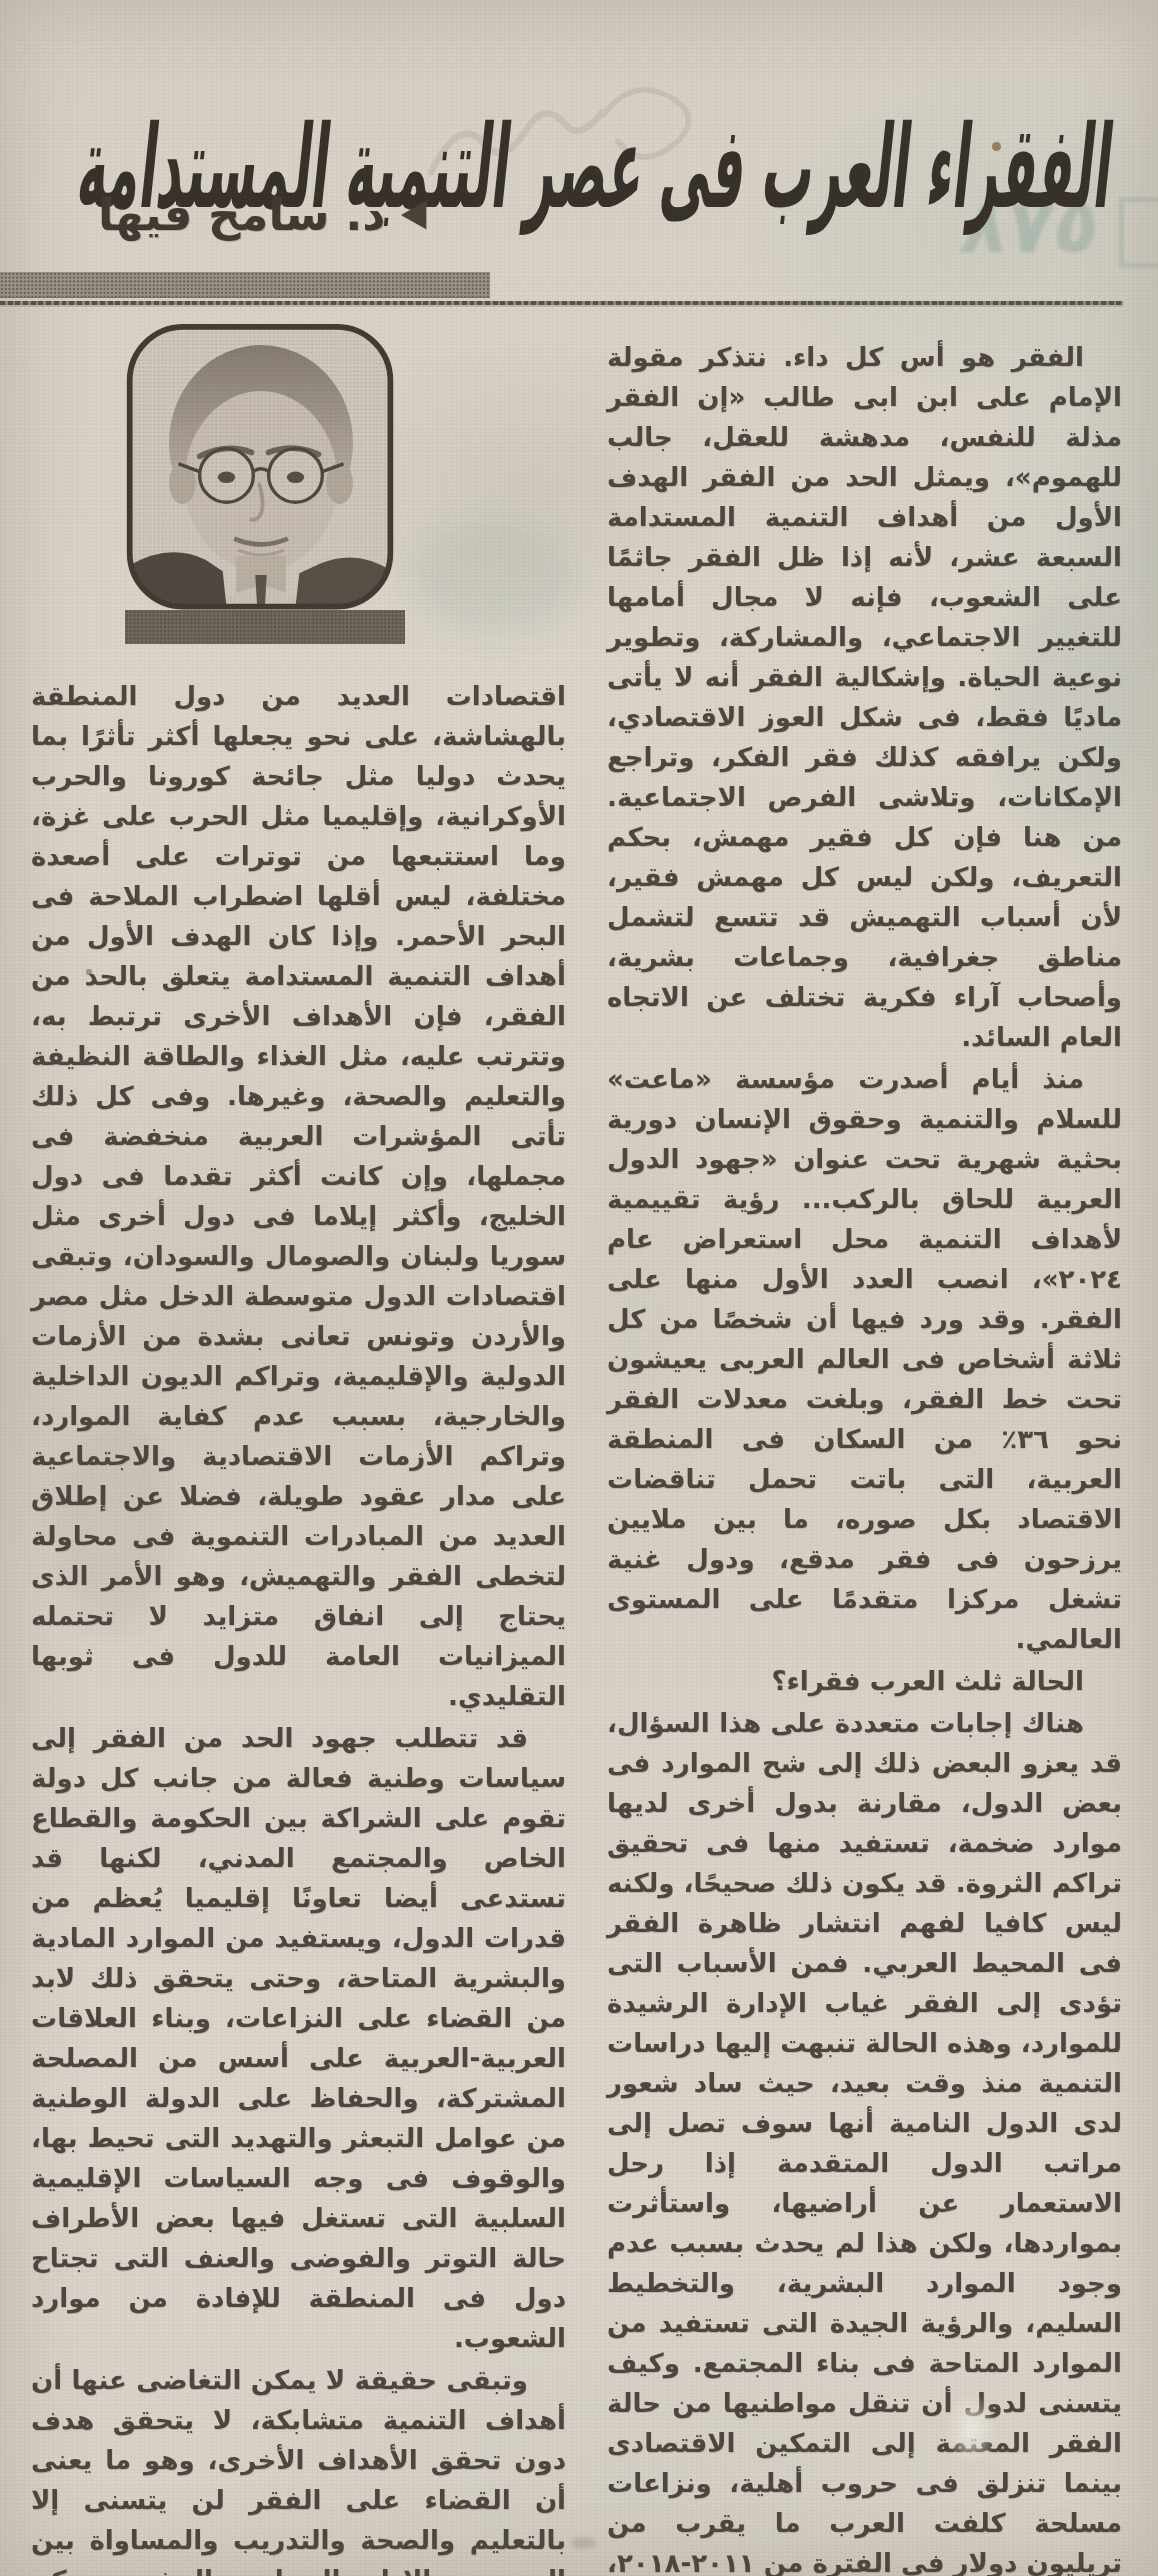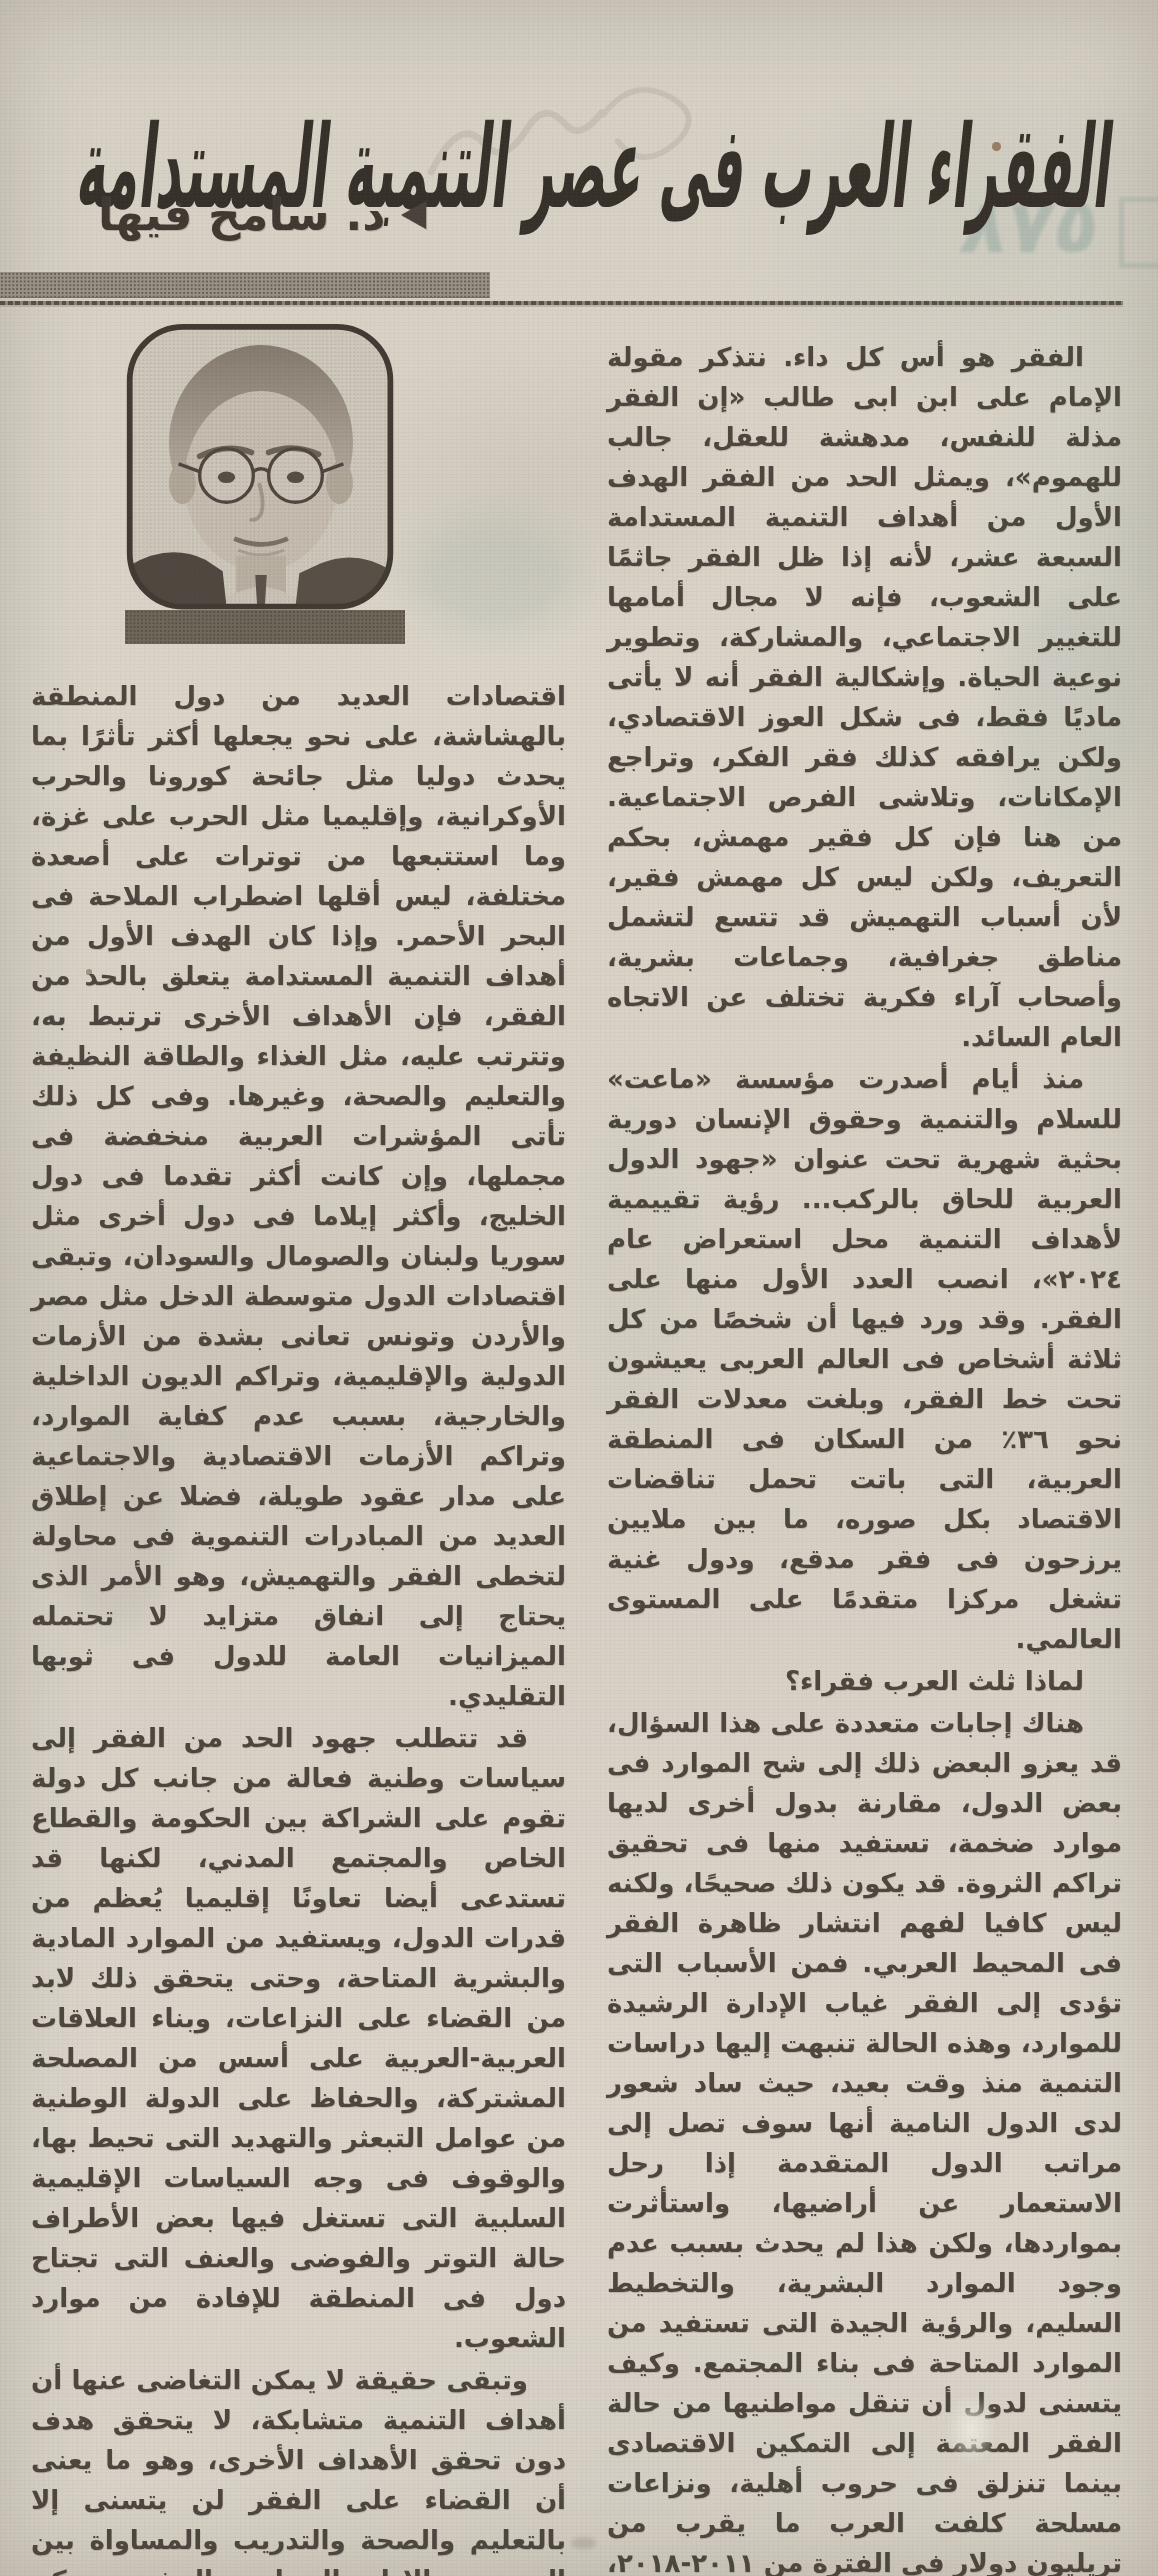--- a/index.html
+++ b/index.html
@@ -197,21 +197,21 @@
 
         <rect x="7" y="7" width="272" height="292" fill="url(#ht)" opacity="0.18"></rect>
       </g>
       <rect x="7" y="7" width="272" height="292" rx="56" fill="none" stroke="#403a33" stroke-width="6"></rect>
     </svg>
   </div>
 
   <div class="col col-right">
     <p>الفقر هو أس كل داء. نتذكر مقولة الإمام على ابن ابى طالب «إن الفقر مذلة للنفس، مدهشة للعقل، جالب للهموم»، ويمثل الحد من الفقر الهدف الأول من أهداف التنمية المستدامة السبعة عشر، لأنه إذا ظل الفقر جاثمًا على الشعوب، فإنه لا مجال أمامها للتغيير الاجتماعي، والمشاركة، وتطوير نوعية الحياة. وإشكالية الفقر أنه لا يأتى ماديًا فقط، فى شكل العوز الاقتصادي، ولكن يرافقه كذلك فقر الفكر، وتراجع الإمكانات، وتلاشى الفرص الاجتماعية. من هنا فإن كل فقير مهمش، بحكم التعريف، ولكن ليس كل مهمش فقير، لأن أسباب التهميش قد تتسع لتشمل مناطق جغرافية، وجماعات بشرية، وأصحاب آراء فكرية تختلف عن الاتجاه العام السائد.</p>
     <p>منذ أيام أصدرت مؤسسة «ماعت» للسلام والتنمية وحقوق الإنسان دورية بحثية شهرية تحت عنوان «جهود الدول العربية للحاق بالركب... رؤية تقييمية لأهداف التنمية محل استعراض عام ٢٠٢٤»، انصب العدد الأول منها على الفقر. وقد ورد فيها أن شخصًا من كل ثلاثة أشخاص فى العالم العربى يعيشون تحت خط الفقر، وبلغت معدلات الفقر نحو ٣٦٪ من السكان فى المنطقة العربية، التى باتت تحمل تناقضات الاقتصاد بكل صوره، ما بين ملايين يرزحون فى فقر مدقع، ودول غنية تشغل مركزا متقدمًا على المستوى العالمي.</p>
-    <p>لماذا ثلث العرب فقراء؟</p>
+    <p>الحالة ثلث العرب فقراء؟</p>
     <p>هناك إجابات متعددة على هذا السؤال، قد يعزو البعض ذلك إلى شح الموارد فى بعض الدول، مقارنة بدول أخرى لديها موارد ضخمة، تستفيد منها فى تحقيق تراكم الثروة. قد يكون ذلك صحيحًا، ولكنه ليس كافيا لفهم انتشار ظاهرة الفقر فى المحيط العربي. فمن الأسباب التى تؤدى إلى الفقر غياب الإدارة الرشيدة للموارد، وهذه الحالة تنبهت إليها دراسات التنمية منذ وقت بعيد، حيث ساد شعور لدى الدول النامية أنها سوف تصل إلى مراتب الدول المتقدمة إذا رحل الاستعمار عن أراضيها، واستأثرت بمواردها، ولكن هذا لم يحدث بسبب عدم وجود الموارد البشرية، والتخطيط السليم، والرؤية الجيدة التى تستفيد من الموارد المتاحة فى بناء المجتمع. وكيف يتسنى لدول أن تنقل مواطنيها من حالة الفقر المعتمة إلى التمكين الاقتصادى بينما تنزلق فى حروب أهلية، ونزاعات مسلحة كلفت العرب ما يقرب من تريليون دولار فى الفترة من ٢٠١١-٢٠١٨، كانت تكفى بالتأكيد لتغيير وجه المنطقة العربية برمتها. ويضاف إلى أسباب الفقر غياب المشاركة، والاخفاق فى إدارة التعددية الدينية والعرقية فى بعض الدول، وشيوع الإرهاب والتطرف، فى وقت تتسم فيه</p>
   </div>
 
   <div class="col col-left">
     <p class="no-indent">اقتصادات العديد من دول المنطقة بالهشاشة، على نحو يجعلها أكثر تأثرًا بما يحدث دوليا مثل جائحة كورونا والحرب الأوكرانية، وإقليميا مثل الحرب على غزة، وما استتبعها من توترات على أصعدة مختلفة، ليس أقلها اضطراب الملاحة فى البحر الأحمر. وإذا كان الهدف الأول من أهداف التنمية المستدامة يتعلق بالحد من الفقر، فإن الأهداف الأخرى ترتبط به، وتترتب عليه، مثل الغذاء والطاقة النظيفة والتعليم والصحة، وغيرها. وفى كل ذلك تأتى المؤشرات العربية منخفضة فى مجملها، وإن كانت أكثر تقدما فى دول الخليج، وأكثر إيلاما فى دول أخرى مثل سوريا ولبنان والصومال والسودان، وتبقى اقتصادات الدول متوسطة الدخل مثل مصر والأردن وتونس تعانى بشدة من الأزمات الدولية والإقليمية، وتراكم الديون الداخلية والخارجية، بسبب عدم كفاية الموارد، وتراكم الأزمات الاقتصادية والاجتماعية على مدار عقود طويلة، فضلا عن إطلاق العديد من المبادرات التنموية فى محاولة لتخطى الفقر والتهميش، وهو الأمر الذى يحتاج إلى انفاق متزايد لا تحتمله الميزانيات العامة للدول فى ثوبها التقليدي.</p>
     <p>قد تتطلب جهود الحد من الفقر إلى سياسات وطنية فعالة من جانب كل دولة تقوم على الشراكة بين الحكومة والقطاع الخاص والمجتمع المدني، لكنها قد تستدعى أيضا تعاونًا إقليميا يُعظم من قدرات الدول، ويستفيد من الموارد المادية والبشرية المتاحة، وحتى يتحقق ذلك لابد من القضاء على النزاعات، وبناء العلاقات العربية-العربية على أسس من المصلحة المشتركة، والحفاظ على الدولة الوطنية من عوامل التبعثر والتهديد التى تحيط بها، والوقوف فى وجه السياسات الإقليمية السلبية التى تستغل فيها بعض الأطراف حالة التوتر والفوضى والعنف التى تجتاح دول فى المنطقة للإفادة من موارد الشعوب.</p>
     <p>وتبقى حقيقة لا يمكن التغاضى عنها أن أهداف التنمية متشابكة، لا يتحقق هدف دون تحقق الأهداف الأخرى، وهو ما يعنى أن القضاء على الفقر لن يتسنى إلا بالتعليم والصحة والتدريب والمساواة بين الجنسين والإدارة السياسية الرشيدة وحكم القانون.</p>
   </div>
 
 </div>

